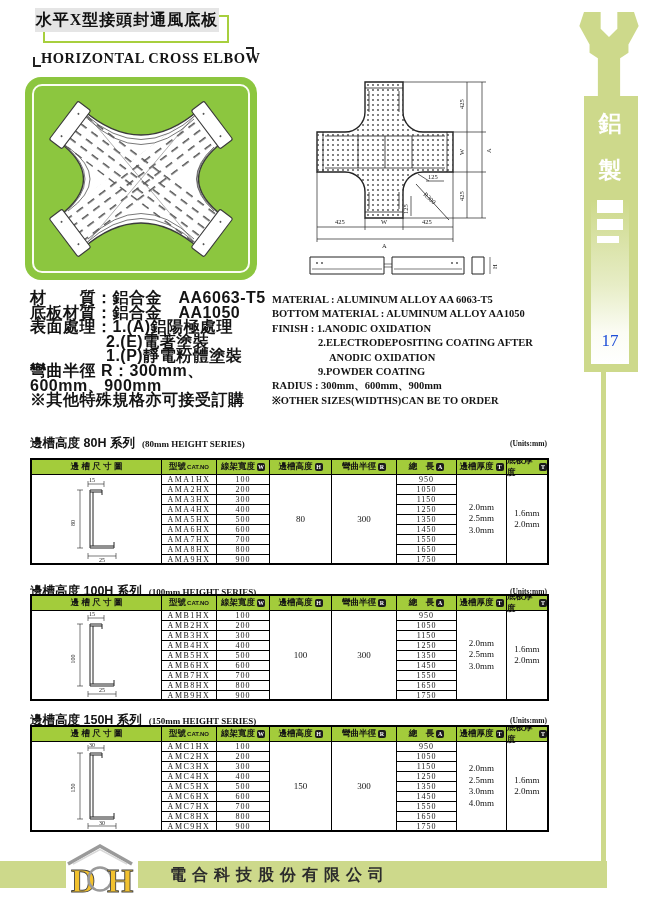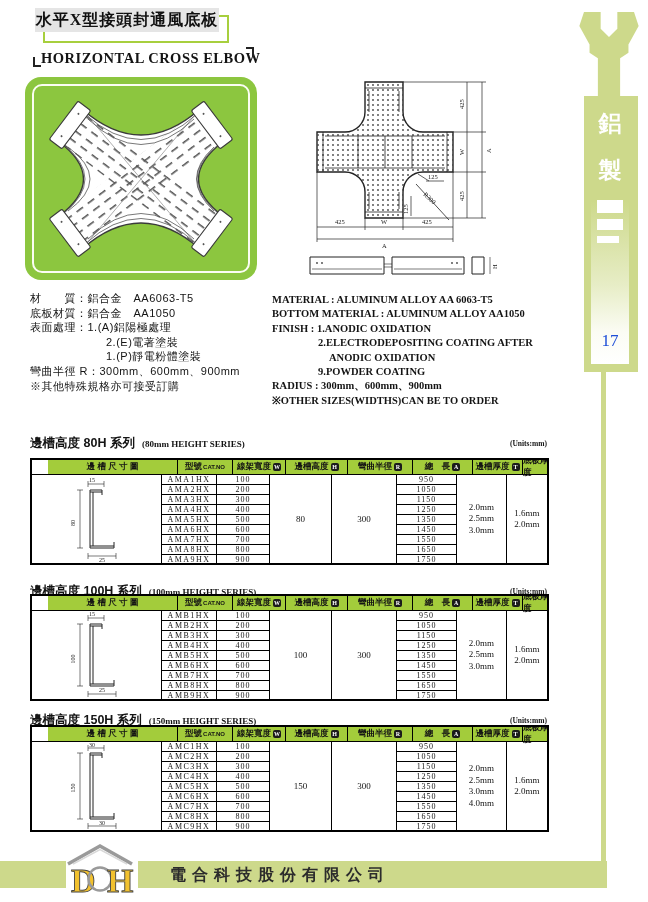--- a/index.html
+++ b/index.html
@@ -19,34 +19,34 @@
   .photo-inner{position:absolute;inset:7px;border:2px solid #fbfdf2;border-radius:10px;}
   .photo svg{position:absolute;inset:0;}
 
   
   .drawing{position:absolute;left:296px;top:78px;}
   .drawing text{font-family:"Liberation Serif",serif;font-size:6.5px;fill:#222;}
   .drawing line,.drawing path,.drawing rect,.drawing polyline{vector-effect:non-scaling-stroke;}
 
   
   .specs-zh{position:absolute;left:30px;top:291px;width:242px;font-family:"Liberation Sans",sans-serif;
-            font-weight:normal;font-size:11px;line-height:14.6px;letter-spacing:.5px;}
+            font-weight:bold;font-size:16px;line-height:14.6px;letter-spacing:.5px;}
   .zl.ind{padding-left:76px;}
   .specs-en{position:absolute;left:272px;top:293px;width:284px;font-size:10.5px;font-weight:bold;line-height:14.4px;}
   .el.ind1{padding-left:46px;}
   .el.ind2{padding-left:57px;}
 
   
   .tsec{position:absolute;left:30px;width:517px;}
   .sec-head{position:relative;height:16px;}
   .st-zh{font-family:"Liberation Sans",sans-serif;font-weight:bold;font-size:12.5px;}
   .st-en{font-size:9px;font-weight:bold;margin-left:3px;}
   .st-units{position:absolute;right:0;top:6px;font-size:7.5px;font-weight:bold;}
   .ttable{position:absolute;left:0;width:515px;border:2px solid #000;background:#fff;overflow:hidden;}
-  .thead{display:flex;height:14px;border-bottom:1.5px solid #000;padding-left:16px;}
+  .thead{display:flex;height:14px;border-bottom:1.5px solid #000;}
   .hc{background:#a3cc3b;display:flex;align-items:center;justify-content:center;
       font-family:"Liberation Sans",sans-serif;font-weight:bold;font-size:8.5px;
       border-left:1px solid #000;box-sizing:border-box;flex-shrink:0;}
   .badge{display:inline-block;min-width:8px;height:8px;background:#1b1b1b;color:#fff;font-size:6px;
          line-height:8px;text-align:center;border-radius:2px;margin-left:2px;font-family:"Liberation Serif",serif;}
   .csmall{font-size:6px;margin-left:1px;letter-spacing:0;}
   .tbody{display:flex;height:88px;}
   .bc{border-left:1px solid #000;box-sizing:border-box;flex-shrink:0;}
   .c1{width:129px;border-left:none!important;}
   .c2{width:55px;} .c3{width:53px;} .c4{width:62px;} .c5{width:65px;} .c6{width:60px;} .c7{width:50px;} .c8{width:41px;}

